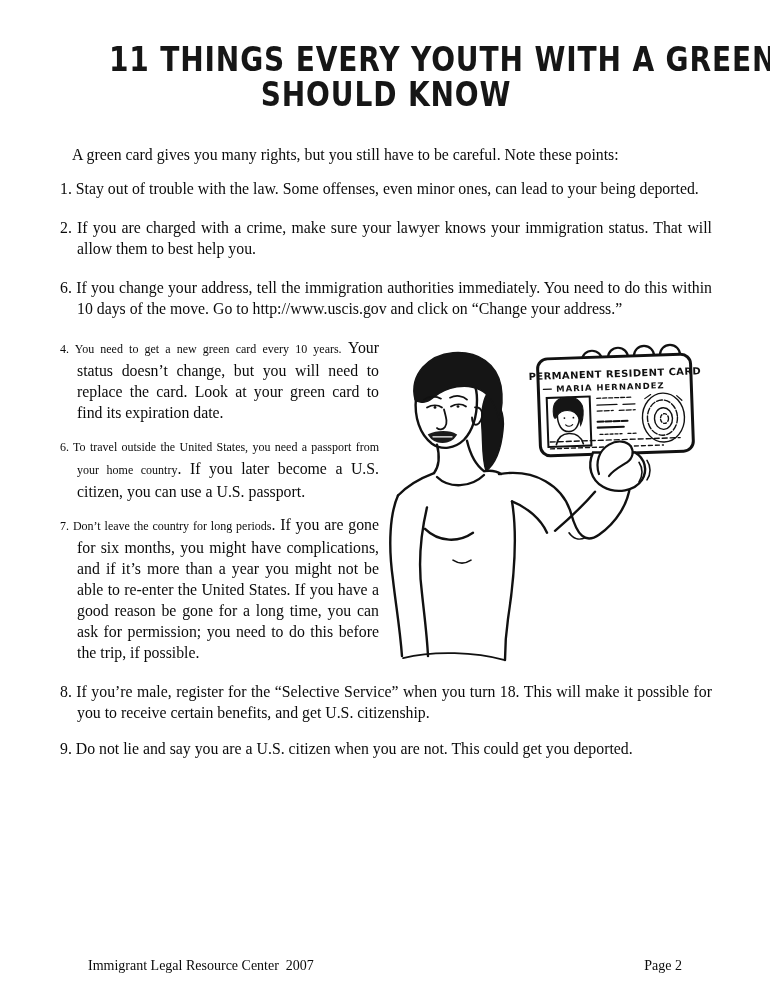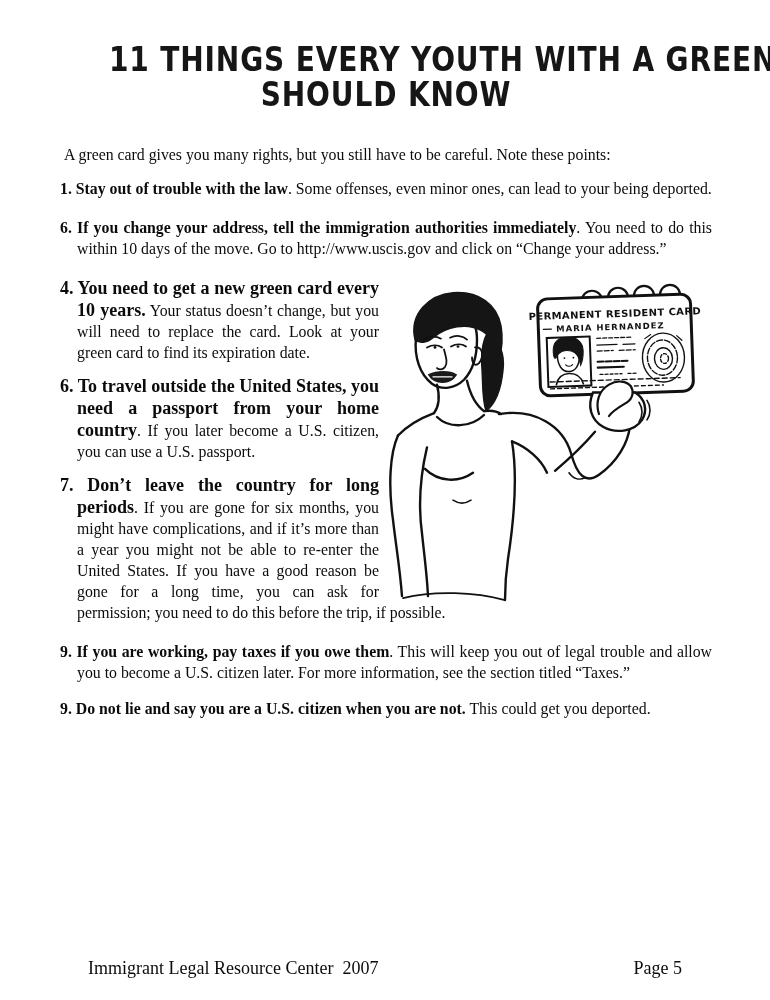--- a/index.html
+++ b/index.html
@@ -1,44 +1,45 @@
 <!DOCTYPE html>
 <html><head>
 <meta charset="utf-8">
 <style>
   html,body{margin:0;padding:0;background:#ffffff;}
   body{width:770px;height:1000px;position:relative;font-family:"Liberation Serif",serif;color:#0b0b0b;}
   .page{position:relative;width:770px;height:1000px;box-sizing:border-box;padding:42px 58px 0 60px;overflow:hidden;}
   h1{margin:0 0 32px 0;text-align:center;font-family:"DejaVu Sans",sans-serif;font-weight:bold;font-size:33px;line-height:35px;letter-spacing:1px;color:#161616;}
   .tline{display:block;transform:scaleX(0.85);transform-origin:50% 50%;white-space:nowrap;}
-  .intro{font-size:15.8px;line-height:21px;margin:0 0 13px 4px;}
+  .intro{font-size:15.8px;line-height:21px;margin:0 0 13px 12px;}
   .item{font-size:15.8px;line-height:21px;margin:0 0 15px 0;padding-left:17px;text-indent:-17px;text-align:justify;}
-  .item b{font-weight:bold;}
+  .item b{font-weight:normal;}
   .item.s1{margin-bottom:18px;}
   .item.tight{margin-bottom:12px;}
-  .item.lg b{font-size:18px;line-height:22px;}
+  .item.lg b{font-size:12px;line-height:22px;}
   .item.clr{clear:both;}
   .figure{float:right;width:325px;height:325px;margin:0 0 0 8px;}
   .figure svg{display:block;width:325px;height:325px;}
-  .footer{position:absolute;left:88px;right:88px;top:958px;display:flex;justify-content:space-between;font-size:18px;}
+  .footer{position:absolute;left:88px;right:88px;top:958px;display:flex;justify-content:space-between;font-size:14px;}
   .footer span{white-space:pre;}
 </style>
 </head>
 <body>
 
 <div class="page">
 
   <h1>
     <span class="tline">11 THINGS EVERY YOUTH WITH A GREEN CARD</span>
     <span class="tline">SHOULD KNOW</span>
   </h1>
 
   <p class="intro">A green card gives you many rights, but you still have to be careful. Note these points:</p>
 
   <div class="item s1"><b>1. Stay out of trouble with the law</b><span>. Some offenses, even minor ones, can lead to your being deported.</span></div>
+  <div class="item s1"><b>2. If you are charged with a crime, make sure your lawyer knows your immigration status</b><span>. That will allow them to best help you.</span></div>
   <div class="item s1"><b>6. If you change your address, tell the immigration authorities immediately</b><span>. You need to do this within 10 days of the move. Go to http://www.uscis.gov and click on “Change your address.”</span></div>
 
   <div class="figure">
     <svg viewBox="0 0 325 332" preserveAspectRatio="none">
       <g fill="none" stroke="#111111" stroke-width="2.4" stroke-linecap="round">
 
         <path d="M 100,58 C 112,64 118,78 116,95 C 114,116 108,130 99,137 C 95,124 96,108 95,94 C 94,80 95,67 100,58 Z" fill="#151515" stroke="#151515" stroke-width="1.5"></path>
 
         <path d="M 29,62 C 27,82 33,100 45,109 C 55,116 68,114 77,105 C 85,96 90,82 90,64 C 90,58 89,52 87,47" fill="#ffffff"></path>
 
@@ -131,21 +132,21 @@
         </g>
 
       </g>
     </svg>
   </div>
 
   <div class="item tight lg"><b>4. You need to get a new green card every 10 years.</b><span> Your status doesn’t change, but you will need to replace the card. Look at your green card to find its expiration date.</span></div>
   <div class="item tight lg"><b>6. To travel outside the United States, you need a passport from your home country</b><span>. If you later become a U.S. citizen, you can use a U.S. passport.</span></div>
   <div class="item s1 lg"><b>7. Don’t leave the country for long periods</b><span>. If you are gone for six months, you might have complications, and if it’s more than a year you might not be able to re-enter the United States. If you have a good reason be gone for a long time, you can ask for permission; you need to do this before the trip, if possible.</span></div>
 
-  <div class="item"><b>9. If you are working, pay taxes if you owe them</b><span>. This will keep you out of legal trouble and allow you to become a U.S. citizen later. For more information, see the section titled “Taxes.”</span></div>
+  <div class="item clr"><b>8. If you’re male, register for the “Selective Service” when you turn 18.</b><span> This will make it possible for you to receive certain benefits, and get U.S. citizenship.</span></div>
   <div class="item"><b>9. Do not lie and say you are a U.S. citizen when you are not.</b><span> This could get you deported.</span></div>
 
   <div class="footer">
     <span>Immigrant Legal Resource Center  2007</span>
-    <span>Page 5</span>
+    <span>Page 2</span>
   </div>
 
 </div>
 
 </body></html>

